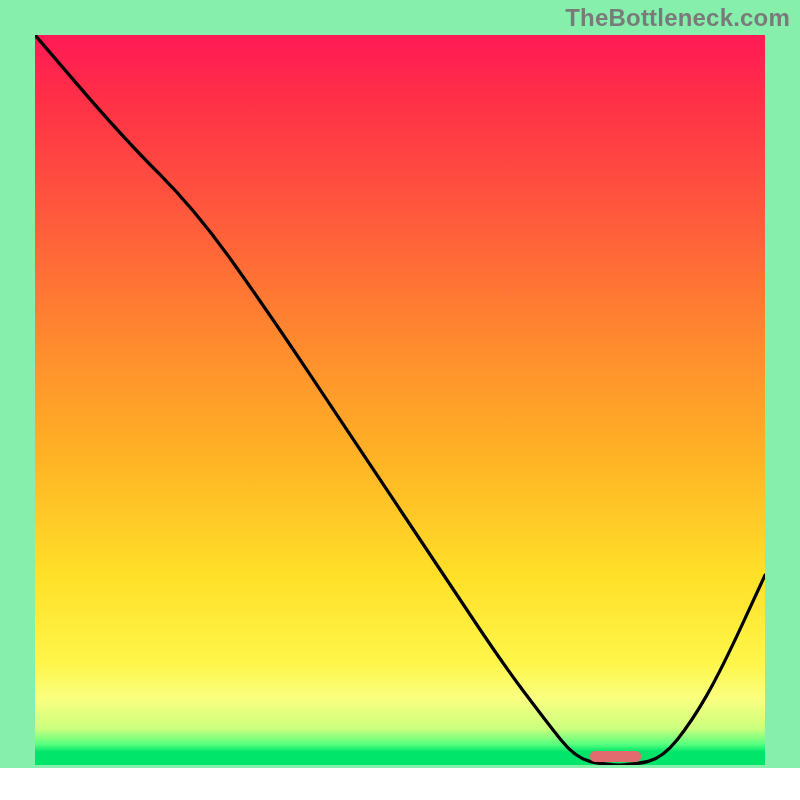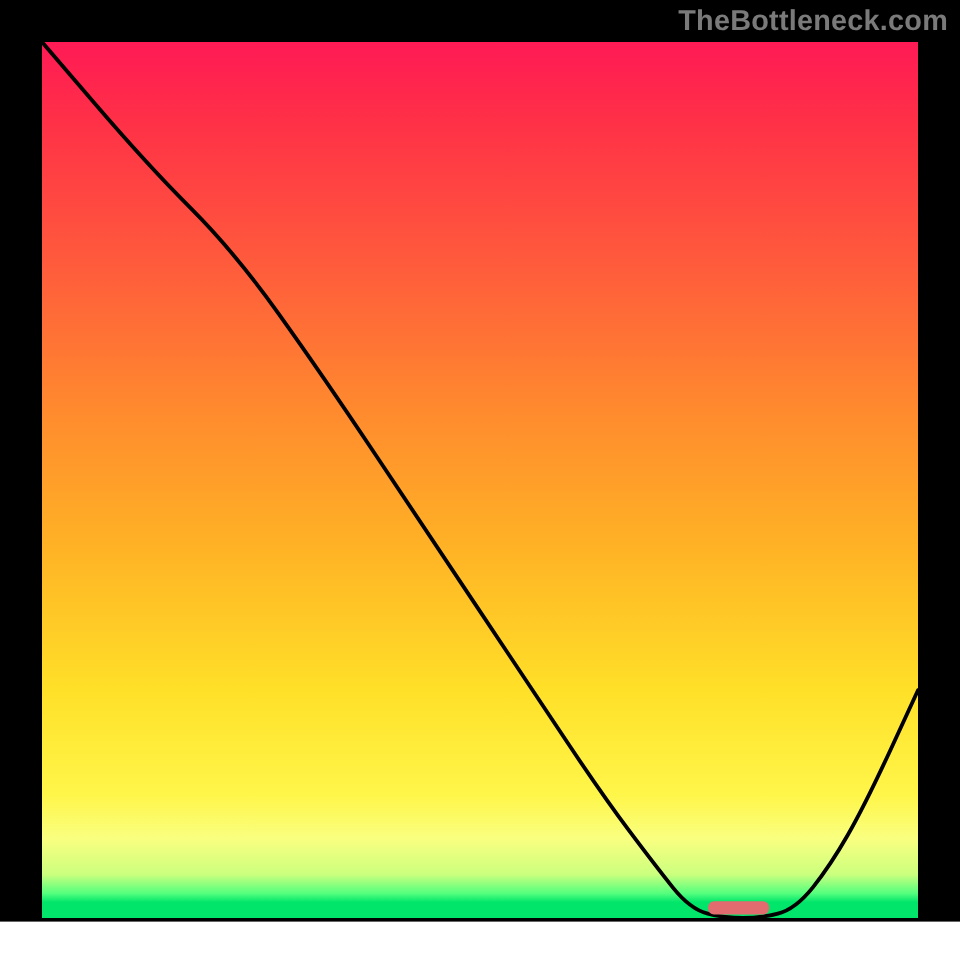--- a/index.html
+++ b/index.html
@@ -1,21 +1,21 @@
 <!DOCTYPE html>
 <html><head>
 <meta charset="utf-8">
 <style>
   * { margin: 0; padding: 0; box-sizing: border-box; }
   html, body { width: 800px; height: 800px; overflow: hidden; background: #fff; }
   .frame {
     position: relative;
     width: 800px;
     height: 768px;
-    background: #000000;
+    background: #86efac;
   }
   .watermark {
     position: absolute;
     top: 4px;
     right: 10px;
     font-family: Arial, Helvetica, sans-serif;
     font-size: 24px;
     font-weight: 600;
     color: #7a7a7a;
     letter-spacing: 0.2px;

